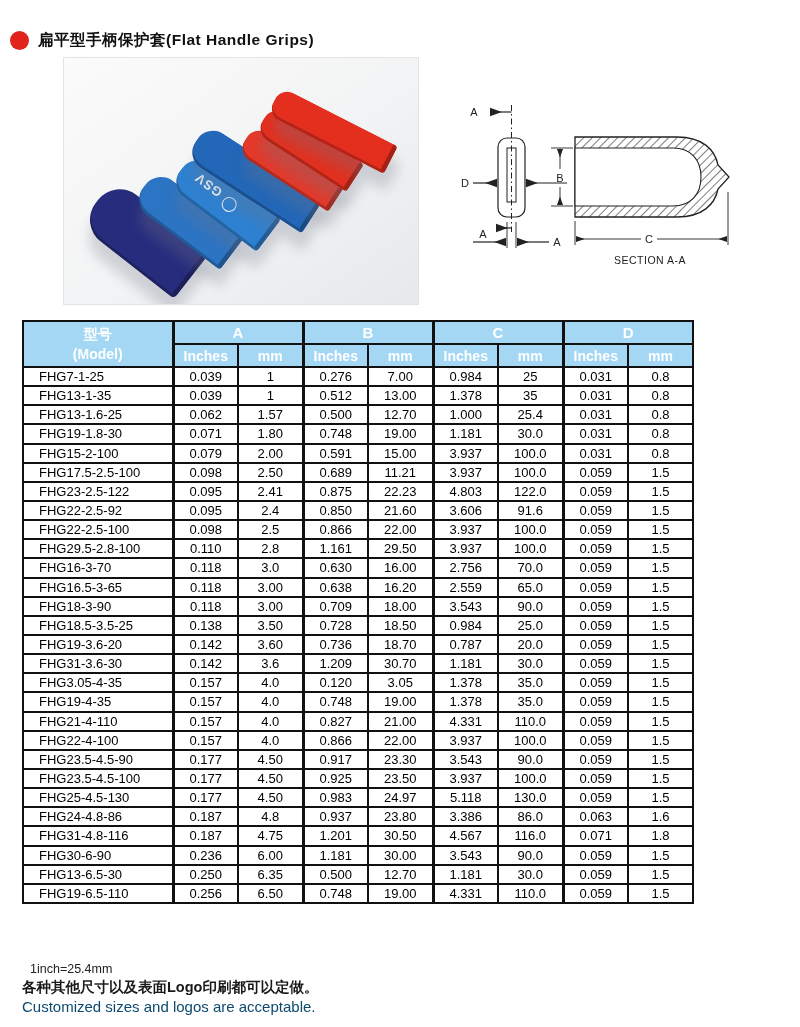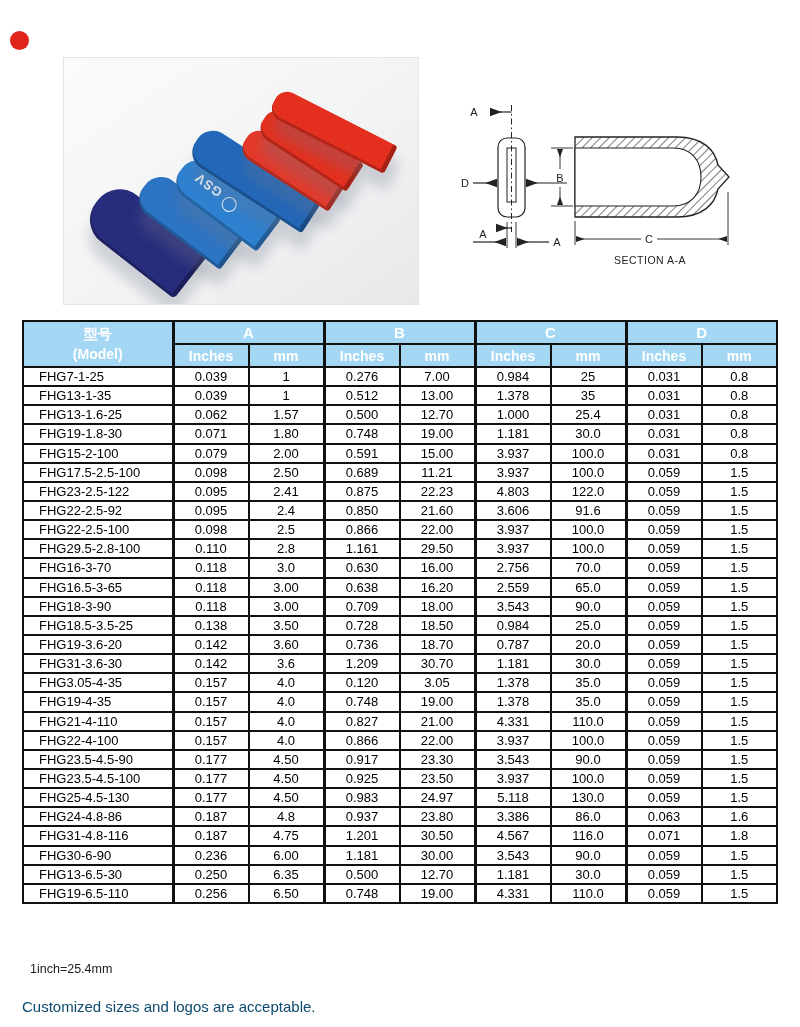--- a/index.html
+++ b/index.html
@@ -29,21 +29,21 @@
         transform:rotate(180deg);letter-spacing:1px;opacity:.95;}
   .logo-ring{position:absolute;left:52px;top:12px;width:13px;height:13px;border:1.5px solid #fff;
              border-radius:50%;opacity:.9;}
 
   
   .drawing{position:absolute;left:445px;top:72px;}
   .drawing text{font-family:"Liberation Sans",sans-serif;font-size:11px;fill:#222;}
   .drawing .small{font-size:10.5px;letter-spacing:.5px;}
 
   
-  table.spec{position:absolute;left:22px;top:320px;width:756px;border-collapse:collapse;
+  table.spec{position:absolute;left:22px;top:320px;width:672px;border-collapse:collapse;
              table-layout:fixed;z-index:1;border-radius:7px;}
   table.spec th,table.spec td{border:2px solid #111;padding:0;}
   table.spec thead th{background:#a4d7f4;color:#fff;font-weight:bold;height:21px;}
   th.model-h{font-size:14px;line-height:1.45;}
   th.grp{font-size:15px;}
   th.sub{font-size:14px;}
   table.spec tbody td{height:17.15px;font-size:13px;text-align:center;background:transparent;}
   table.spec tbody td.model{text-align:left;padding-left:15px;}
   table.spec tbody td:nth-child(2),table.spec tbody td:nth-child(4),
   table.spec tbody td:nth-child(6),table.spec tbody td:nth-child(8){border-left-width:3px;}
@@ -60,20 +60,21 @@
   .note2{position:absolute;left:22px;top:978px;font-size:14.5px;font-weight:600;color:#1a1a1a;}
   .note3{position:absolute;left:22px;top:998px;font-size:15px;color:#0c4a6e;}
 </style>
 </head>
 <body>
 
 <div class="page">
 
   <div class="title-row">
     <span class="bullet"></span>
+    <h1 class="page-title">扁平型手柄保护套(Flat Handle Grips)</h1>
   </div>
 
   <div class="photo">
     <div class="grip g1" style="background: rgb(39, 44, 125);"></div>
     <div class="grip g2" style="background: rgb(44, 116, 196);"></div>
     <div class="grip g3" style="background: rgb(46, 128, 208);">
       <span class="logo">GSV</span>
       <span class="logo-ring"></span>
     </div>
     <div class="grip g4" style="background: rgb(35, 103, 184);"></div>
@@ -470,15 +471,16 @@
           <td>4.331</td>
           <td>110.0</td>
           <td>0.059</td>
           <td>1.5</td>
         </tr>
       </tbody>
   </table>
 
 
   <div class="note1">1inch=25.4mm</div>
+  <div class="note2">各种其他尺寸以及表面Logo印刷都可以定做。</div>
   <div class="note3">Customized sizes and logos are acceptable.</div>
 
 </div>
 
 </body></html>

